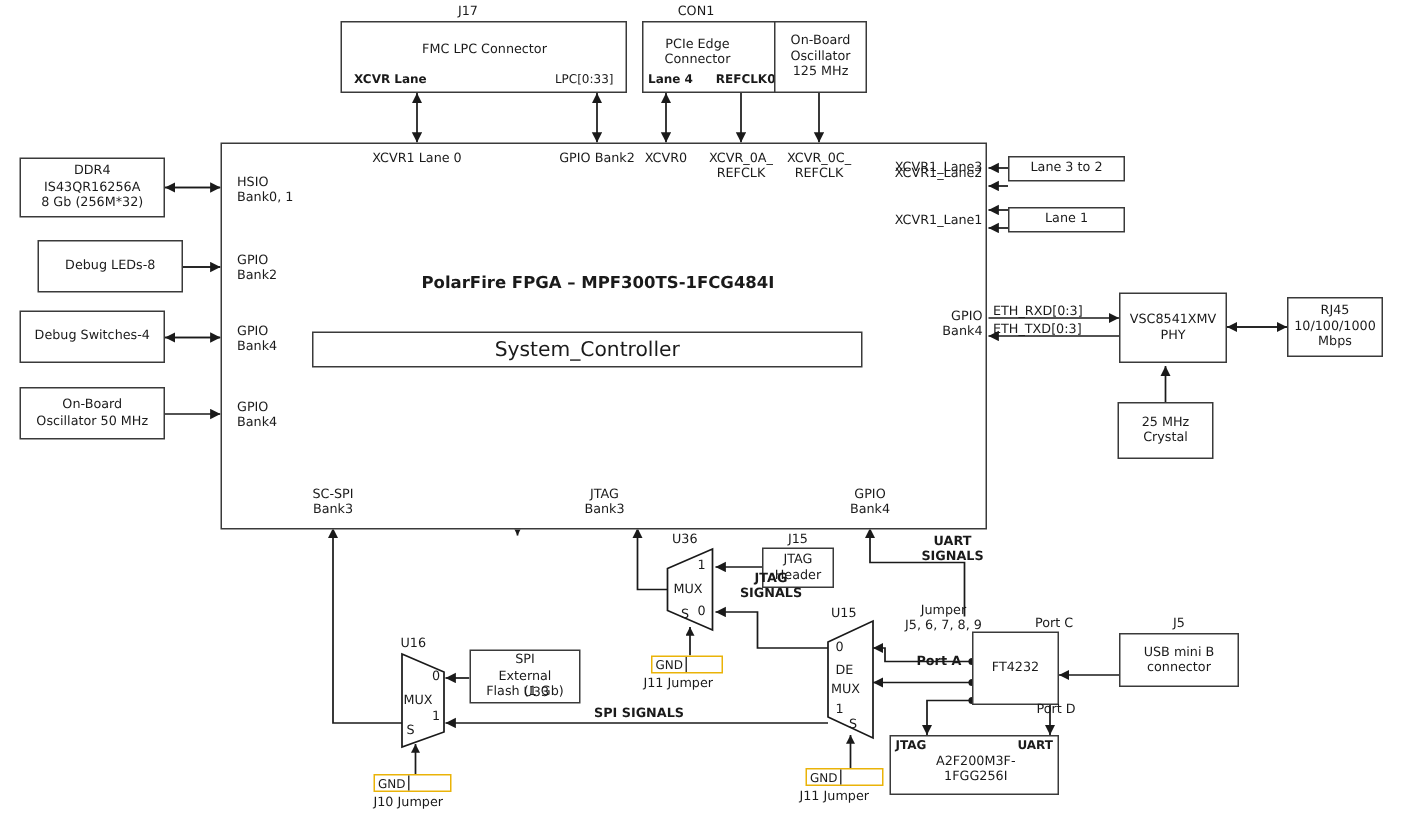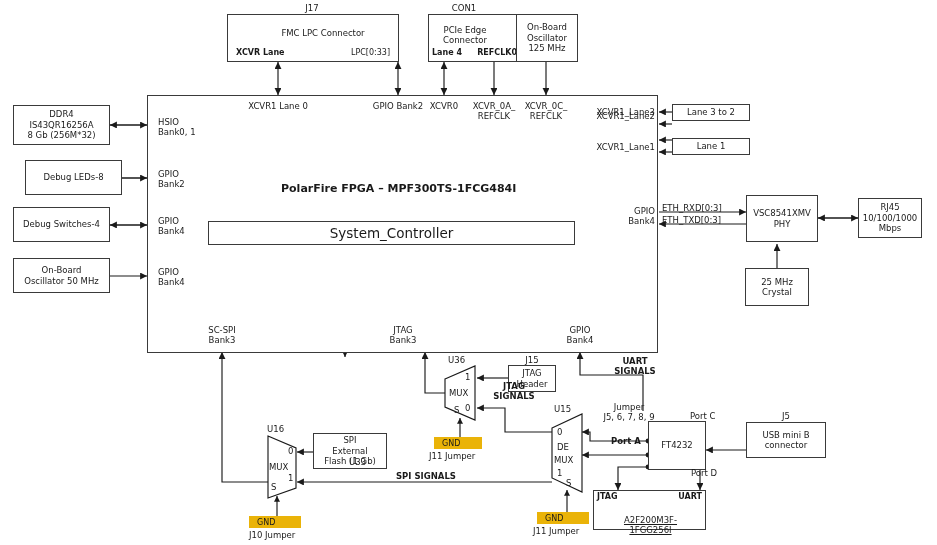--- a/index.html
+++ b/index.html
@@ -13,21 +13,21 @@
   .lbl{position:absolute;font-size:8.5px;line-height:1.2;z-index:4;white-space:pre;}
   .lbl.c{text-align:center;}
   .lbl.r{text-align:right;}
   .fpga{position:absolute;box-sizing:border-box;border:1px solid #3a3a3a;background:#fff;z-index:1;}
   .syscon{position:absolute;box-sizing:border-box;border:1px solid #3a3a3a;background:#fff;
           display:flex;align-items:center;justify-content:center;z-index:3;
           font-size:13.5px;font-weight:400;}
   .fpgatitle{position:absolute;font-size:11px;font-weight:bold;z-index:4;white-space:pre;}
   .mux{position:absolute;z-index:3;}
   .mux svg{display:block;overflow:visible;}
-  .gnd{position:absolute;z-index:3;box-sizing:border-box;border:6px solid #eab308;background:#fff;
+  .gnd{position:absolute;z-index:3;box-sizing:border-box;border:1px solid #eab308;background:#fff;
        display:flex;align-items:stretch;font-size:8px;}
   .gnd .g1{border-right:1px solid #3a3a3a;display:flex;align-items:center;justify-content:center;
            padding:0 2px;}
   .gnd .g2{flex:1;}
   .tiny{font-size:8px;}
 </style>
 </head>
 <body>
 
 <div id="canvas">
@@ -111,21 +111,21 @@
       <circle cx="648" cy="467" r="2.4" fill="#1a1a1a" stroke="none"></circle>
 
       <path d="M700,470 L700,490" marker-end="url(#ar)"></path>
 
       <path d="M746,450 L706,450" marker-end="url(#ar)"></path>
 
     </g>
   </svg>
 
   <div class="lbl c" style="left:292px;top:3px;width:40px;">J17</div>
-  <div class="box" style="left:227px;top:14px;width:172px;height:48px;">
+  <div class="box" style="left:227px;top:14px;width:191px;height:48px;">
     <span style="position:absolute;top:13px;left:0;width:190px;">FMC LPC Connector</span>
     <span class="tiny" style="position:absolute;bottom:3px;left:8px;font-weight:bold;">XCVR Lane</span>
     <span class="tiny" style="position:absolute;bottom:3px;right:8px;font-weight:normal;">LPC[0:33]</span>
   </div>
 
   <div class="lbl c" style="left:444px;top:3px;width:40px;">CON1</div>
   <div class="box" style="left:428px;top:14px;width:92px;height:48px;">
     <span style="position:absolute;top:10px;left:0;width:72px;white-space:pre-line;">PCIe Edge
 Connector</span>
     <span class="tiny" style="position:absolute;bottom:3px;left:3px;font-weight:bold;">Lane 4</span>
@@ -298,19 +298,19 @@
   <div class="lbl" style="left:611px;top:436px;font-weight:bold;">Port A</div>
   <div class="lbl" style="left:691px;top:468px;">Port D</div>
 
   <div class="lbl c" style="left:756px;top:411px;width:60px;">J5</div>
   <div class="box" style="left:746px;top:422px;width:80px;height:36px;">
     <span style="white-space:pre-line;">USB mini B
 connector</span>
   </div>
 
   <div class="box" style="left:593px;top:490px;width:113px;height:40px;">
-    <span style="white-space:pre-line;position:absolute;top:24px;left:0;width:113px;text-decoration:underline;">A2F200M3F-
+    <span style="white-space:pre-line;position:absolute;top:12px;left:0;width:113px;">A2F200M3F-
 1FGG256I</span>
     <span class="tiny" style="position:absolute;top:1px;left:3px;font-weight:bold;">JTAG</span>
     <span class="tiny" style="position:absolute;top:1px;right:3px;font-weight:bold;">UART</span>
   </div>
 
 </div>
 
 </body></html>

